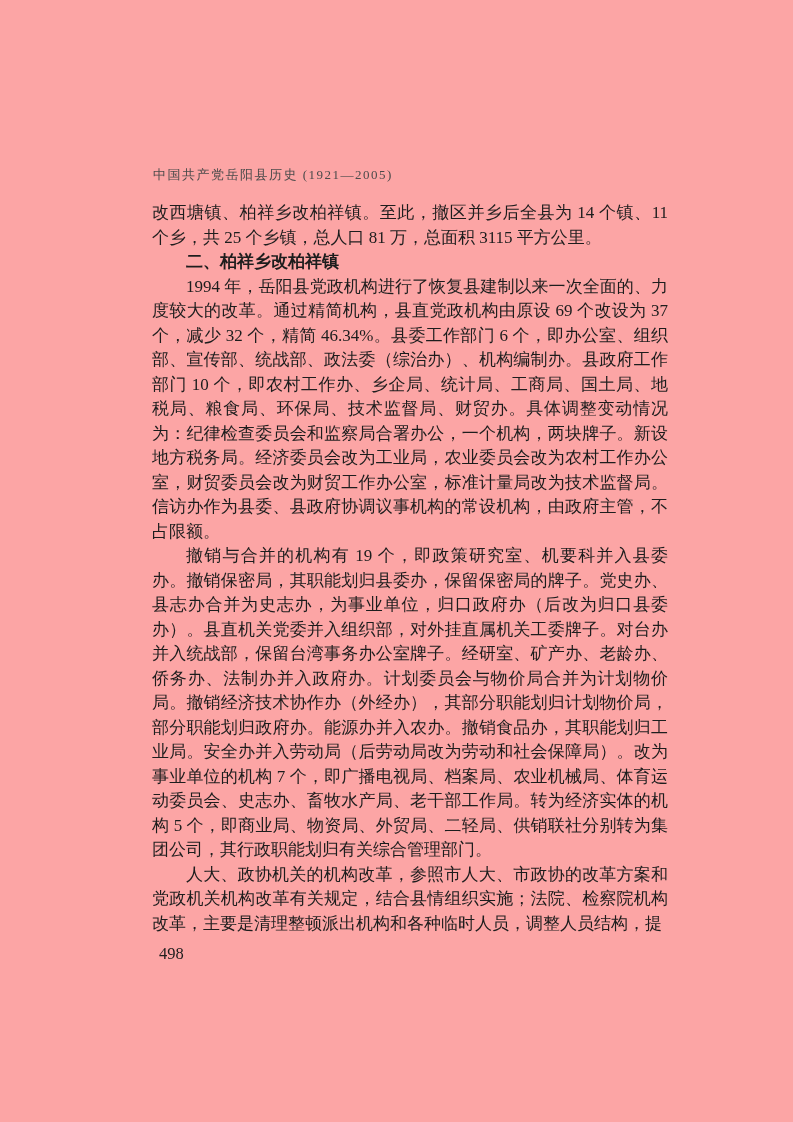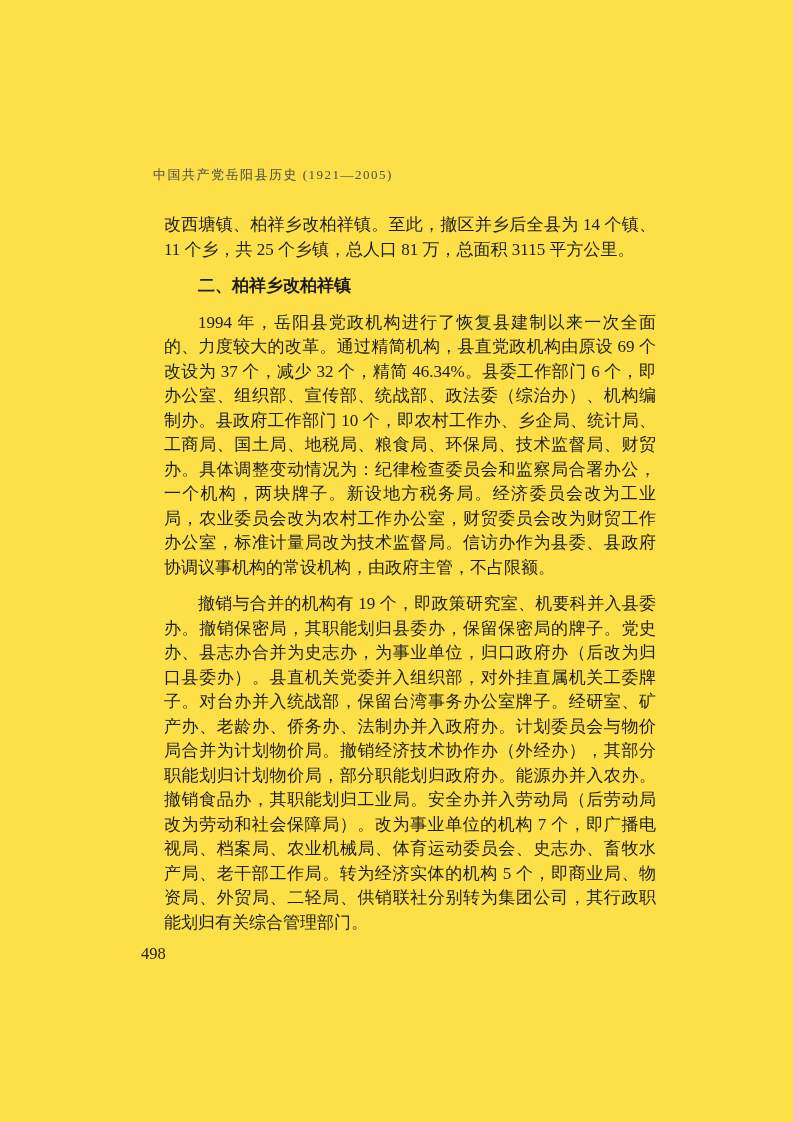--- a/index.html
+++ b/index.html
@@ -1,21 +1,21 @@
 <!DOCTYPE html>
 <html><head>
 <meta charset="utf-8">
 <style>
   html, body { margin: 0; padding: 0; background: #e9e9e9; }
   .page {
     position: relative;
     width: 793px;
     height: 1122px;
     margin: 0 auto;
-    background: #fde047;
+    background: #fca5a5;
     font-family: "Liberation Serif", "DejaVu Serif", serif;
     color: #1d1d1d;
     overflow: hidden;
   }
   .running-header {
     position: absolute;
     left: 153px;
     top: 166px;
     font-size: 13px;
     color: #4b4b4b;
@@ -26,43 +26,44 @@
     position: absolute;
     left: 152px;
     top: 201px;
     width: 516px;
     font-size: 17px;
     line-height: 24.5px;
     text-align: justify;
     text-justify: inter-ideograph;
   }
   .body-text p {
-    margin: 12px;
+    margin: 0;
     text-indent: 2em;
   }
   .body-text p.no-indent { text-indent: 0; }
   .body-text p.heading {
     font-family: "Liberation Sans", "DejaVu Sans", sans-serif;
     font-weight: bold;
   }
   .page-number {
     position: absolute;
-    left: 141px;
+    left: 159px;
     top: 944px;
     font-size: 16.5px;
     color: #1d1d1d;
   }
 </style>
 </head>
 <body>
 
 <div class="page">
   <div class="running-header">中国共产党岳阳县历史 (1921—2005)</div>
 
   <div class="body-text">
     <p class="no-indent">改西塘镇、柏祥乡改柏祥镇。至此，撤区并乡后全县为 14 个镇、11 个乡，共 25 个乡镇，总人口 81 万，总面积 3115 平方公里。</p>
     <p class="heading">二、柏祥乡改柏祥镇</p>
     <p>1994 年，岳阳县党政机构进行了恢复县建制以来一次全面的、力度较大的改革。通过精简机构，县直党政机构由原设 69 个改设为 37 个，减少 32 个，精简 46.34%。县委工作部门 6 个，即办公室、组织部、宣传部、统战部、政法委（综治办）、机构编制办。县政府工作部门 10 个，即农村工作办、乡企局、统计局、工商局、国土局、地税局、粮食局、环保局、技术监督局、财贸办。具体调整变动情况为：纪律检查委员会和监察局合署办公，一个机构，两块牌子。新设地方税务局。经济委员会改为工业局，农业委员会改为农村工作办公室，财贸委员会改为财贸工作办公室，标准计量局改为技术监督局。信访办作为县委、县政府协调议事机构的常设机构，由政府主管，不占限额。</p>
     <p>撤销与合并的机构有 19 个，即政策研究室、机要科并入县委办。撤销保密局，其职能划归县委办，保留保密局的牌子。党史办、县志办合并为史志办，为事业单位，归口政府办（后改为归口县委办）。县直机关党委并入组织部，对外挂直属机关工委牌子。对台办并入统战部，保留台湾事务办公室牌子。经研室、矿产办、老龄办、侨务办、法制办并入政府办。计划委员会与物价局合并为计划物价局。撤销经济技术协作办（外经办），其部分职能划归计划物价局，部分职能划归政府办。能源办并入农办。撤销食品办，其职能划归工业局。安全办并入劳动局（后劳动局改为劳动和社会保障局）。改为事业单位的机构 7 个，即广播电视局、档案局、农业机械局、体育运动委员会、史志办、畜牧水产局、老干部工作局。转为经济实体的机构 5 个，即商业局、物资局、外贸局、二轻局、供销联社分别转为集团公司，其行政职能划归有关综合管理部门。</p>
+    <p>人大、政协机关的机构改革，参照市人大、市政协的改革方案和党政机关机构改革有关规定，结合县情组织实施；法院、检察院机构改革，主要是清理整顿派出机构和各种临时人员，调整人员结构，提</p>
   </div>
 
   <div class="page-number">498</div>
 </div>
 
 </body></html>

